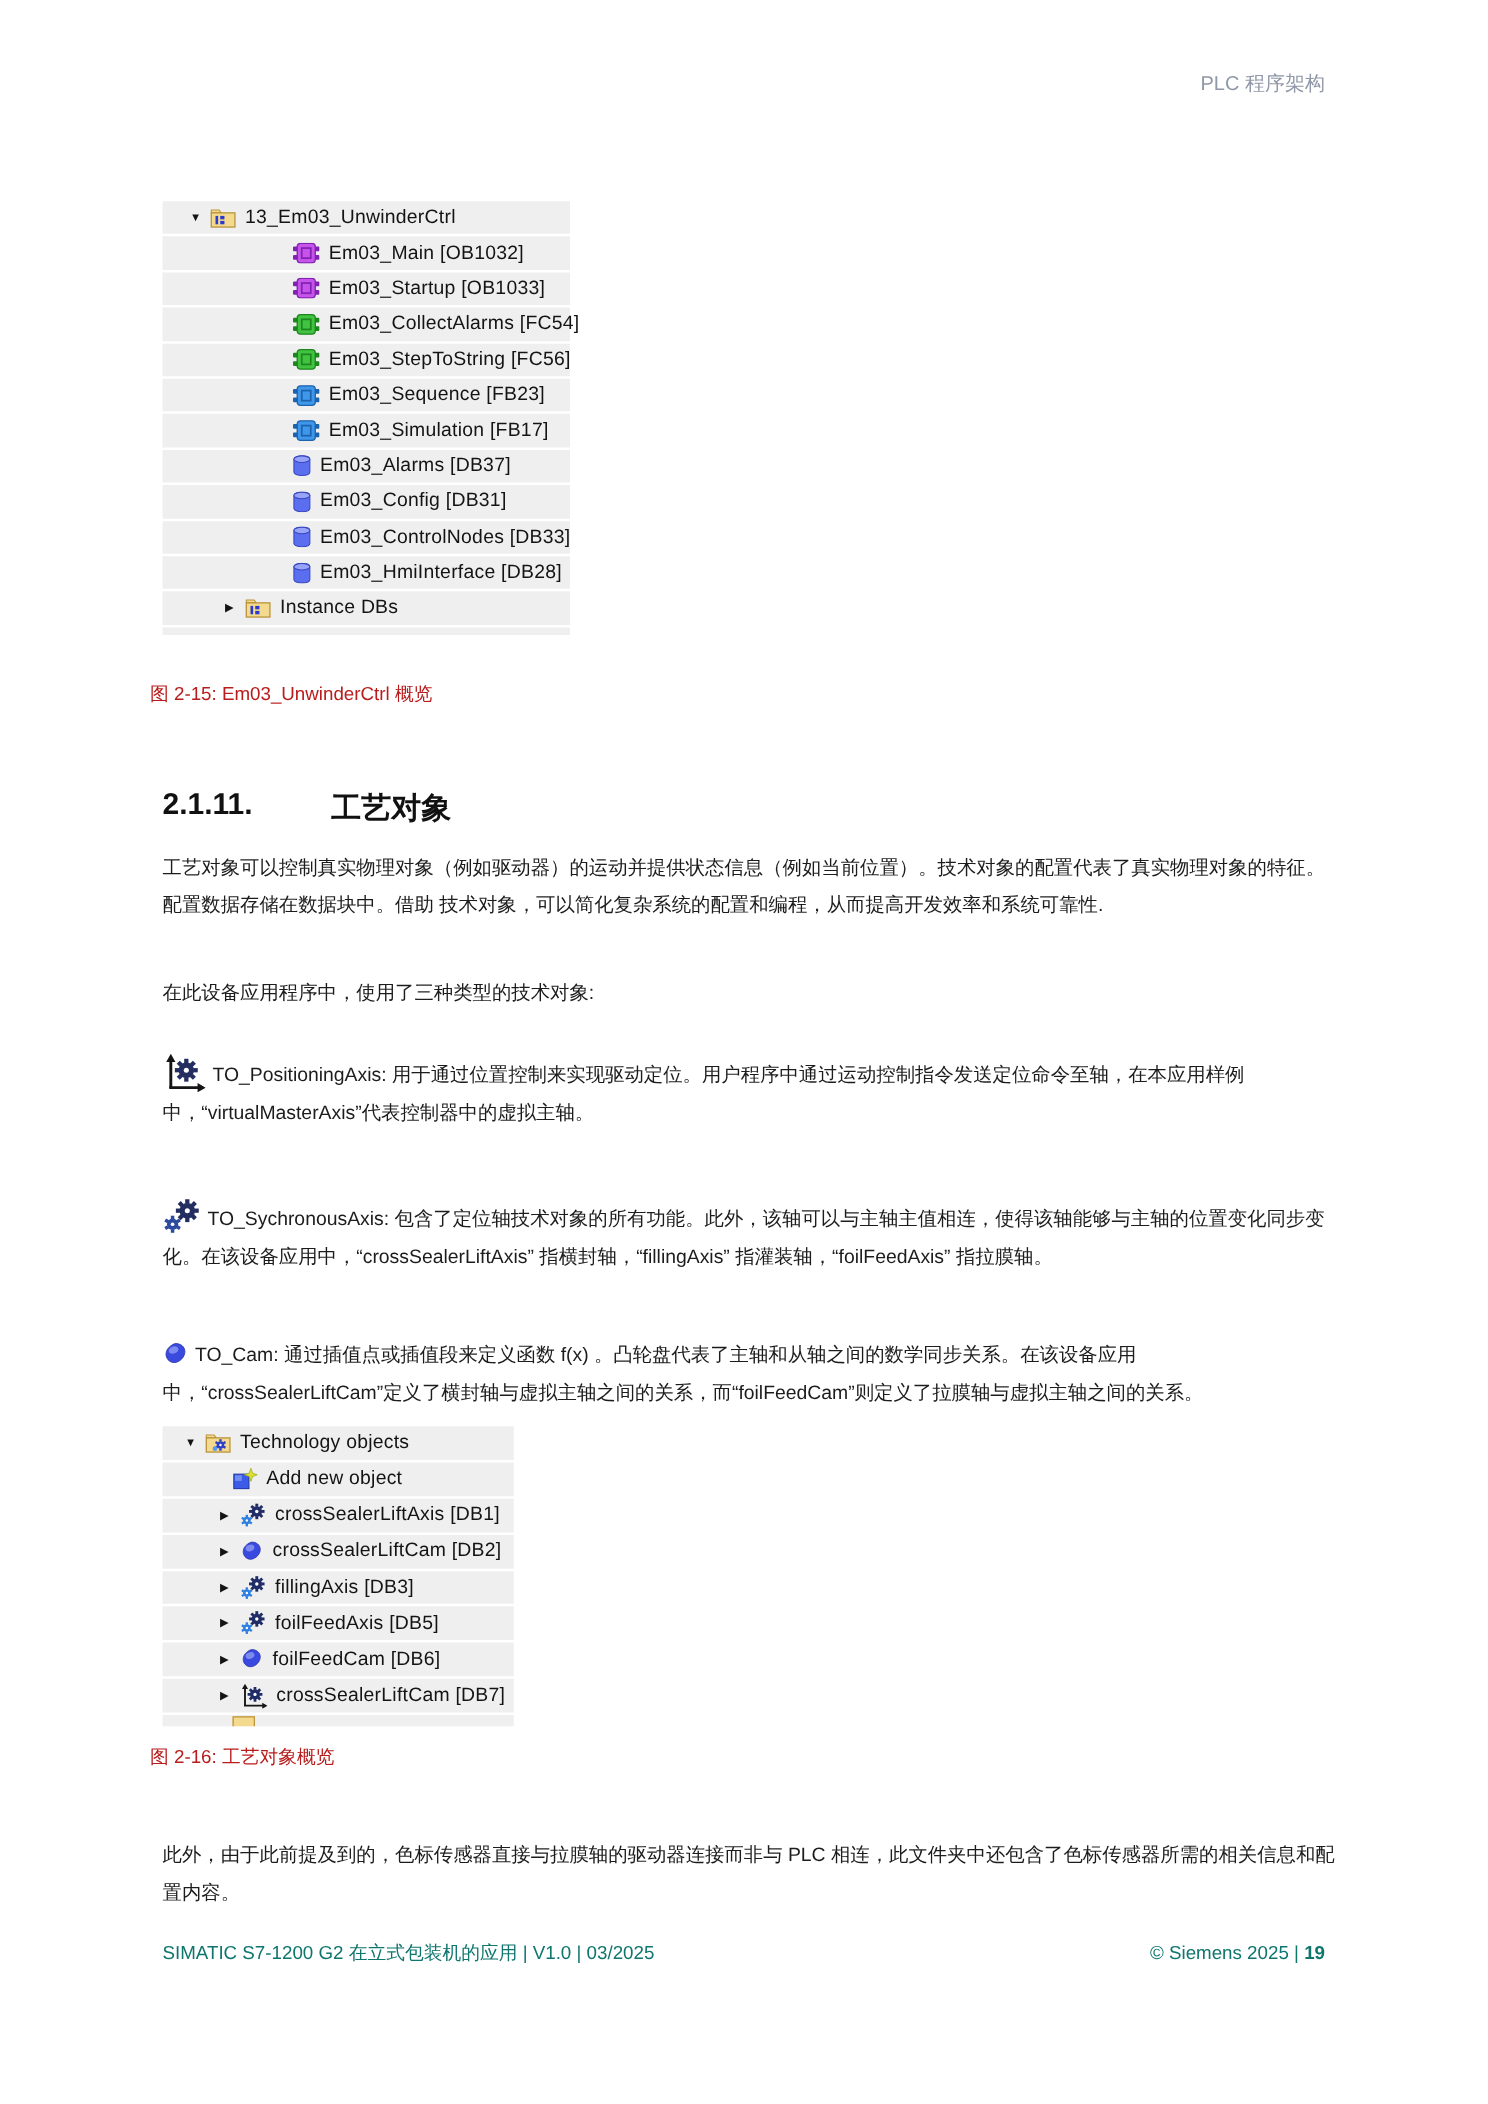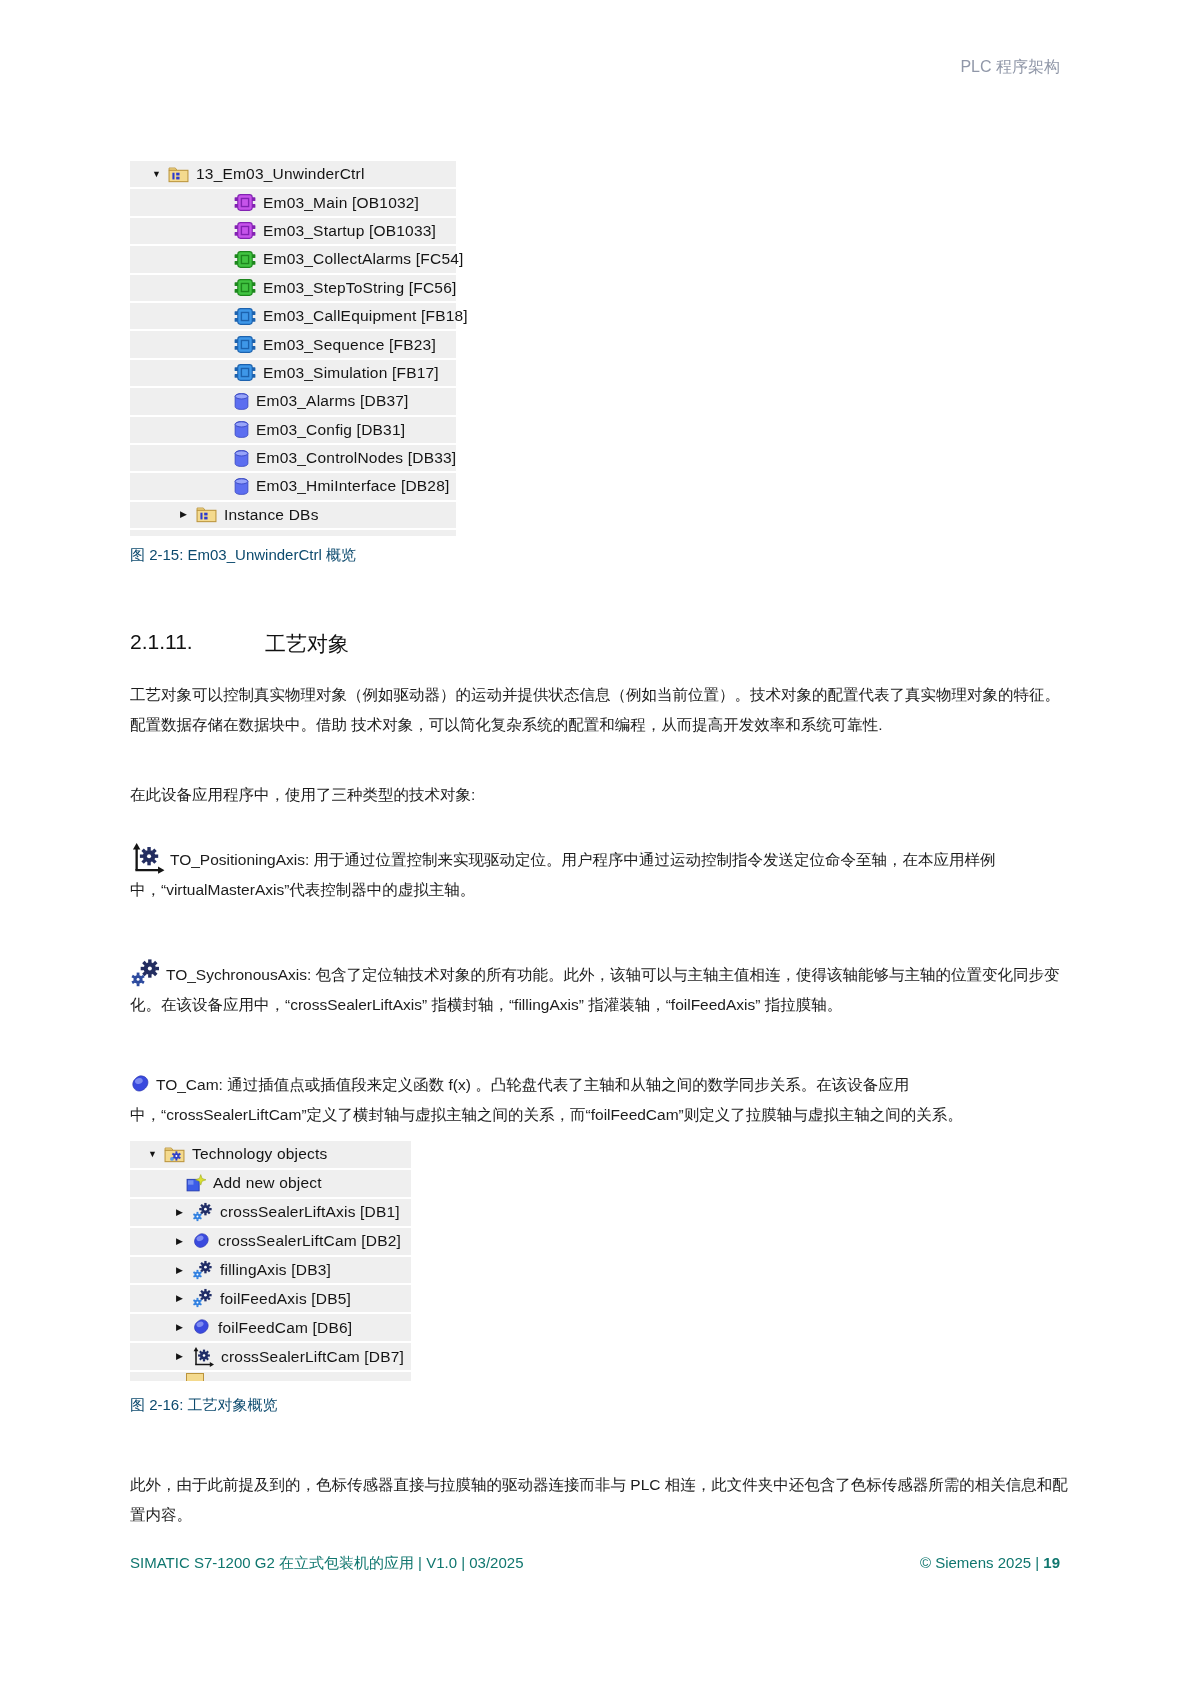--- a/index.html
+++ b/index.html
@@ -29,25 +29,25 @@
   .partial-band{height:6px;background:#efefef;position:relative;overflow:hidden;}
   .cut-folder{position:absolute;left:56px;top:1px;width:16px;height:8px;
     background:#f4da8e;border:1px solid #bb943c;}
   
   .ic-ob{--body:#c653ea;--edge:#8222b2;}
   .ic-fc{--body:#41c341;--edge:#1d861d;}
   .ic-fb{--body:#3e97e8;--edge:#1c62ae;}
   .ic-gears-tree{--g1:#1f2c66;--g2:#2f7fe0;}
   .ic-gears-body{--g1:#232d60;--g2:#2c4a9e;}
   
-  .caption{position:absolute;left:130px;font-size:15px;color:#0c4a6e;}
+  .caption{position:absolute;left:120px;font-size:15px;color:#b91c1c;}
   .cap1{top:546px;}
   .cap2{top:1396px;}
   .section-heading{position:absolute;left:130px;top:630px;display:flex;
-    font-size:21px;font-weight:normal;color:#111;}
+    font-size:24px;font-weight:bold;color:#111;}
   .section-heading .num{width:135px;flex-shrink:0;}
   .body-text{position:absolute;left:130px;width:940px;font-size:15.5px;
     line-height:30px;color:#1c1c1c;}
   .p1{top:680px;}
   .p2{top:780px;}
   .to1{top:843px;}
   .to2{top:958px;}
   .to3{top:1070px;}
   .pclose{top:1470px;}
   .to-icon{vertical-align:-9px;margin-right:5px;}
@@ -167,26 +167,20 @@
     <div class="trow r-child">
       <svg class="ti ic-fc" width="22" height="17" viewBox="0 0 20 16">
           <use href="#sym-block"></use>
         </svg>
       <span class="tlabel">Em03_StepToString [FC56]</span>
     </div>
     <div class="trow r-child">
       <svg class="ti ic-fb" width="22" height="17" viewBox="0 0 20 16">
           <use href="#sym-block"></use>
         </svg>
-      <span class="tlabel">Em03_CallEquipment [FB18]</span>
-    </div>
-    <div class="trow r-child">
-      <svg class="ti ic-fb" width="22" height="17" viewBox="0 0 20 16">
-          <use href="#sym-block"></use>
-        </svg>
       <span class="tlabel">Em03_Sequence [FB23]</span>
     </div>
     <div class="trow r-child">
       <svg class="ti ic-fb" width="22" height="17" viewBox="0 0 20 16">
           <use href="#sym-block"></use>
         </svg>
       <span class="tlabel">Em03_Simulation [FB17]</span>
     </div>
     <div class="trow r-child">
       <svg class="ti" width="15" height="17" viewBox="0 0 14 16">

